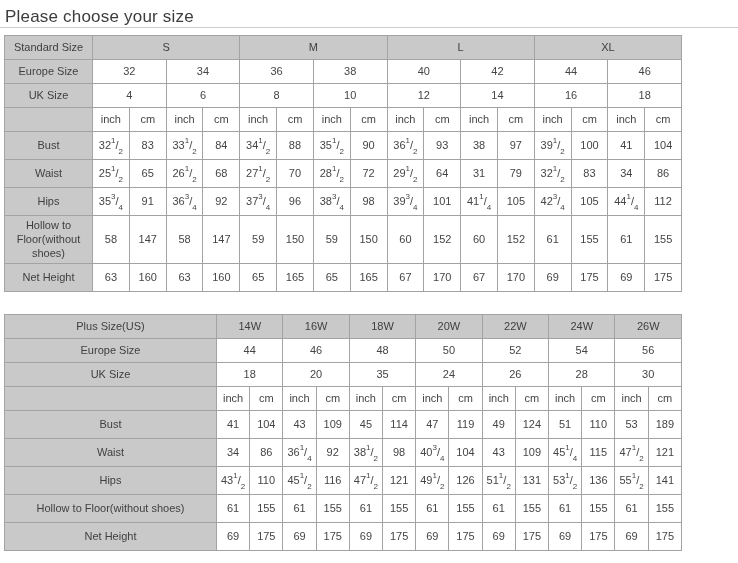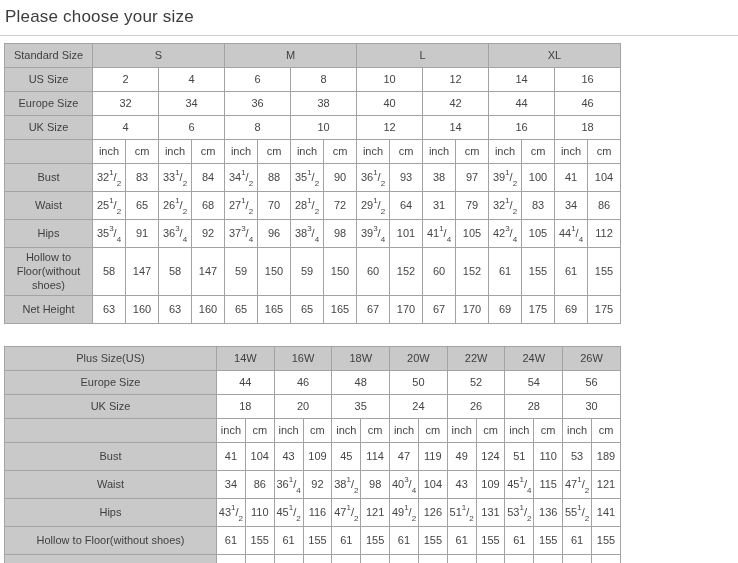--- a/index.html
+++ b/index.html
@@ -7,32 +7,32 @@
     width:738px;
     font-family:"Liberation Sans", sans-serif;
     color:#434343;
     -webkit-font-smoothing:antialiased;
   }
   .page{width:738px;}
   .page-title{
     font-size:17px;
     font-weight:400;
     color:#3c3c3c;
-    margin:7px 0 8px 5px;
+    margin:7px 0 0 5px;
     letter-spacing:.2px;
   }
   .title-rule{
     border:none;
     border-top:1px solid #cccccc;
     margin:0;
   }
   table.size-table{
     border-collapse:collapse;
     table-layout:fixed;
-    width:617px;
+    width:678px;
     margin:7px 14px 0 4px;
     font-size:11px;
     color:#454545;
   }
   table.size-table td{
     border:1px solid #a3a3a3;
     text-align:center;
     vertical-align:middle;
     padding:3px 1px;
     height:17px;
@@ -88,31 +88,20 @@
         <col>
         <col>
       </colgroup>
       <tbody>
         <tr>
           <td class="lbl head">Standard Size</td>
           <td colspan="4" class="head">S</td>
           <td colspan="4" class="head">M</td>
           <td colspan="4" class="head">L</td>
           <td colspan="4" class="head">XL</td>
-        </tr>
-        <tr>
-          <td class="lbl">US Size</td>
-          <td colspan="2">2</td>
-          <td colspan="2">4</td>
-          <td colspan="2">6</td>
-          <td colspan="2">8</td>
-          <td colspan="2">10</td>
-          <td colspan="2">12</td>
-          <td colspan="2">14</td>
-          <td colspan="2">16</td>
         </tr>
         <tr>
           <td class="lbl">Europe Size</td>
           <td colspan="2">32</td>
           <td colspan="2">34</td>
           <td colspan="2">36</td>
           <td colspan="2">38</td>
           <td colspan="2">40</td>
           <td colspan="2">42</td>
           <td colspan="2">44</td>

